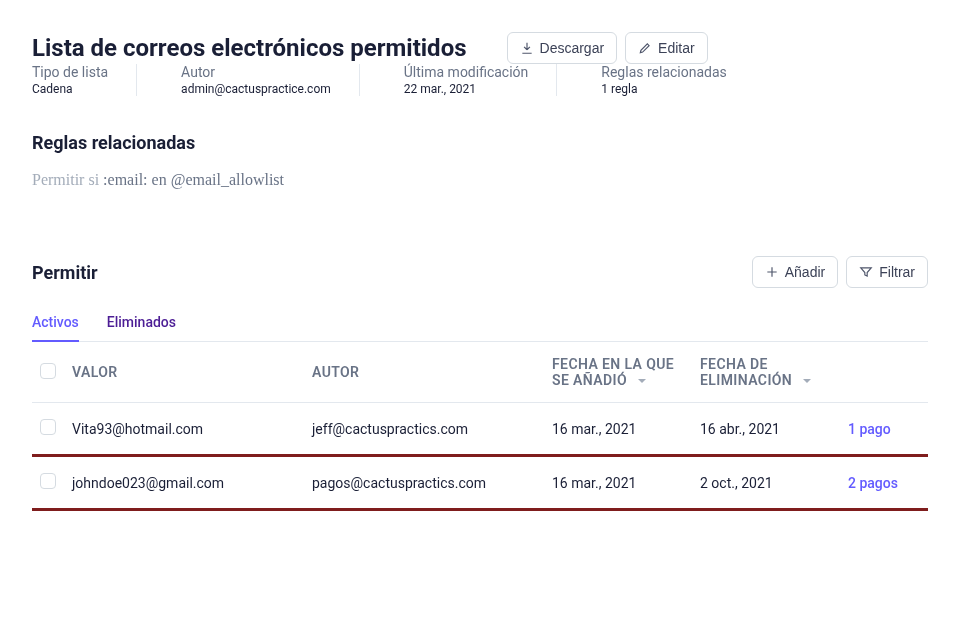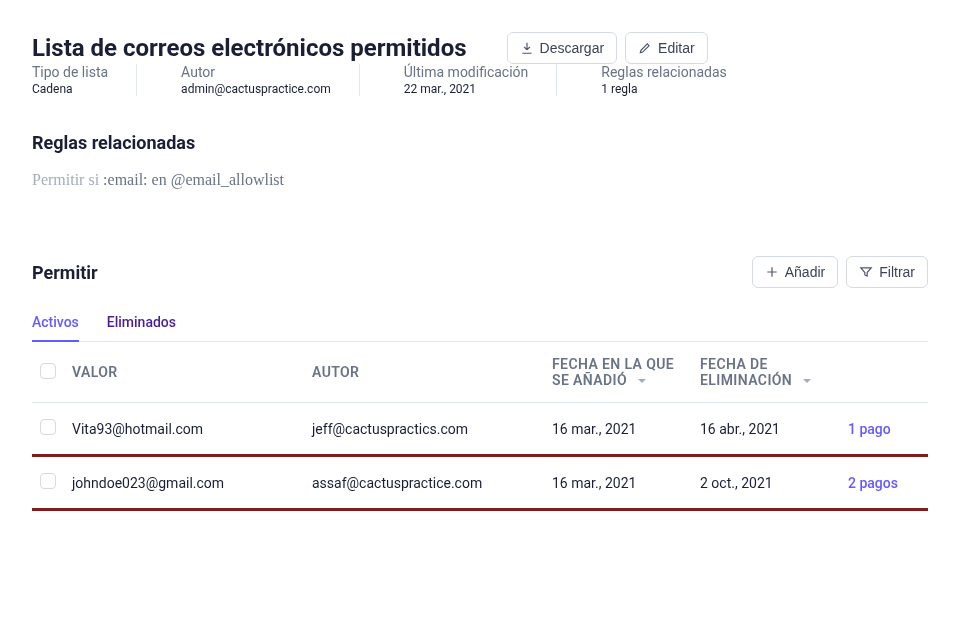--- a/index.html
+++ b/index.html
@@ -236,19 +236,19 @@
         <td class="td-cb"><span class="checkbox"></span></td>
         <td>Vita93@hotmail.com</td>
         <td>jeff@cactuspractics.com</td>
         <td>16 mar., 2021</td>
         <td>16 abr., 2021</td>
         <td class="col-pay"><span class="link">1 pago</span></td>
       </tr>
       <tr>
         <td class="td-cb"><span class="checkbox"></span></td>
         <td>johndoe023@gmail.com</td>
-        <td>assaf@cactuspractice.com</td>
+        <td>pagos@cactuspractics.com</td>
         <td>16 mar., 2021</td>
         <td>2 oct., 2021</td>
         <td class="col-pay"><span class="link">2 pagos</span></td>
       </tr>
     </tbody>
 </table>
 
 </body></html>

